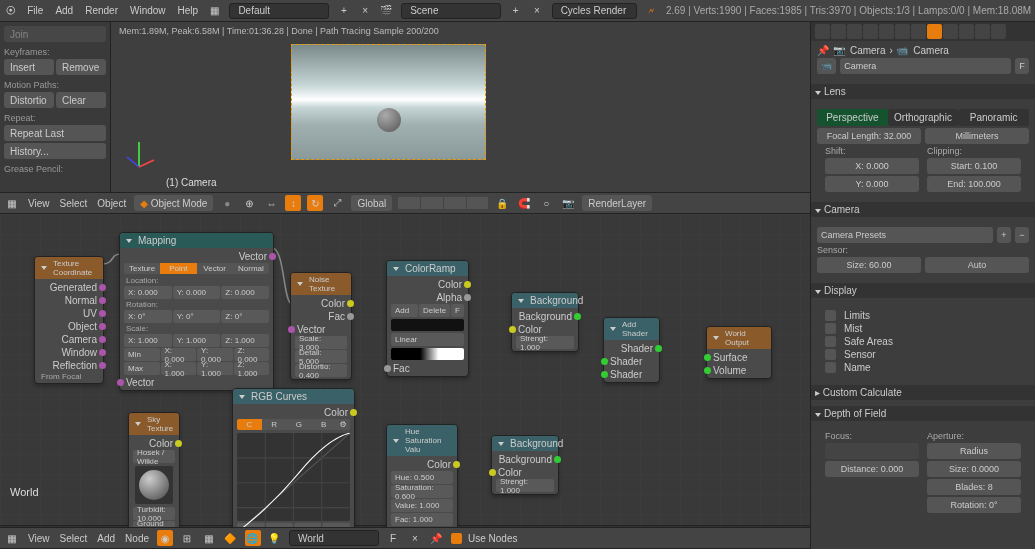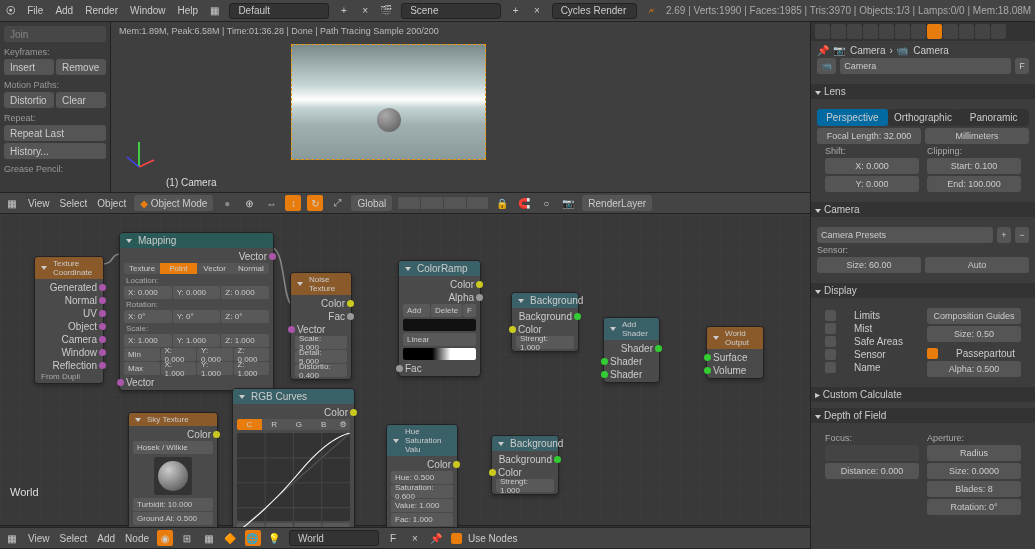--- a/index.html
+++ b/index.html
@@ -62,25 +62,25 @@
 .right-panel{position:absolute;right:0;top:22px;bottom:0;width:225px;background:#3d3d3d;border-left:1px solid #222;overflow-y:hidden;padding:0}
 .rp-iconrow{display:flex;gap:1px;padding:2px 4px;background:#333;flex-wrap:wrap}
 .rp-ico{width:15px;height:15px;background:#444;border-radius:2px;cursor:pointer}
 .rp-ico.active{background:#e87d0d}
 .rp-section{padding:2px 6px}
 .rp-hdr{background:#333;padding:2px 4px;margin:6px 0}
 .rp-row{display:flex;gap:4px;margin:2px 0;align-items:center}
 .rp-field{background:#555;border-radius:3px;padding:2px 4px;height:16px;flex:1;display:flex;align-items:center;justify-content:center;font-size:9px}
 .rp-tabs{display:flex;margin:2px 0}
 .rp-tab{flex:1;background:#333;padding:3px 0;text-align:center;cursor:pointer;border-radius:3px}
-.rp-tab.active{background:#0369a1}
+.rp-tab.active{background:#14532d}
 .rp-2col{display:flex;gap:8px;margin:2px 8px}
 .rp-col{flex:1}
 .rp-sublabel{color:#aaa;font-size:9px;margin-bottom:2px}
-.rp-chk{display:flex;align-items:center;gap:18px;margin:2px 0}
+.rp-chk{display:flex;align-items:center;gap:8px;margin:2px 0}
 .rp-box{width:11px;height:11px;background:#555;border-radius:2px}
 .rp-box.on{background:#e87d0d}
 .world-label{position:absolute;left:10px;bottom:27px;color:#ddd;font-size:11px}
 svg.wires{position:absolute;inset:0;pointer-events:none}
 svg.wires path{stroke:#888;stroke-width:1.5;fill:none}
 </style>
 </head>
 <body>
 
 <div class="topbar">
@@ -238,21 +238,21 @@
           <span class="n-dot purple"></span>
         </div>
       <div class="n-sock">
           <span>Window</span>
           <span class="n-dot purple"></span>
         </div>
       <div class="n-sock">
           <span>Reflection</span>
           <span class="n-dot purple"></span>
         </div>
-      <div class="n-lbl">From Dupli</div>
+      <div class="n-lbl">From Focal</div>
     </div>
   </div>
 
   <div class="node" style="left:119px;top:18px;width:155px">
     <div class="node-hdr teal2">
         <span class="tri"></span>
         <span>Mapping</span>
       </div>
     <div class="node-body">
       <div class="n-sock">
@@ -319,21 +319,21 @@
       <div class="n-sock in">
           <span class="n-dot purple"></span>
           <span>Vector</span>
         </div>
       <div class="n-field">Scale: 3.000</div>
       <div class="n-field">Detail: 5.000</div>
       <div class="n-field">Distortio: 0.400</div>
     </div>
   </div>
 
-  <div class="node" style="left:398px;top:46px;width:83px">
+  <div class="node" style="left:386px;top:46px;width:83px">
     <div class="node-hdr">
         <span class="tri"></span>
         <span>ColorRamp</span>
       </div>
     <div class="node-body">
       <div class="n-sock">
           <span>Color</span>
           <span class="n-dot yellow"></span>
         </div>
       <div class="n-sock">
@@ -387,38 +387,38 @@
           <span class="n-dot green"></span>
           <span>Shader</span>
         </div>
       <div class="n-sock in">
           <span class="n-dot green"></span>
           <span>Shader</span>
         </div>
     </div>
   </div>
 
-  <div class="node" style="left:706px;top:112px;width:58px">
+  <div class="node" style="left:706px;top:112px;width:66px">
     <div class="node-hdr orange">
         <span class="tri"></span>
         <span style="font-size:8px">World Output</span>
       </div>
     <div class="node-body">
       <div class="n-sock in">
           <span class="n-dot green"></span>
           <span>Surface</span>
         </div>
       <div class="n-sock in">
           <span class="n-dot green"></span>
           <span>Volume</span>
         </div>
     </div>
   </div>
 
-  <div class="node" style="left:128px;top:198px;width:90px">
+  <div class="node" style="left:128px;top:198px;width:52px">
     <div class="node-hdr orange">
         <span class="tri"></span>
         <span style="font-size:8px">Sky Texture</span>
       </div>
     <div class="node-body">
       <div class="n-sock">
           <span>Color</span>
           <span class="n-dot yellow"></span>
         </div>
       <div class="n-field">Hosek / Wilkie</div>
@@ -619,29 +619,20 @@
           </div>
         <div class="rp-chk">
             <div class="rp-box"></div>
             <span>Sensor</span>
           </div>
         <div class="rp-chk">
             <div class="rp-box"></div>
             <span>Name</span>
           </div>
       </div>
-      <div class="rp-col">
-        <div class="rp-field" style="margin-bottom:2px">Composition Guides</div>
-        <div class="rp-field">Size: 0.50</div>
-        <div class="rp-chk" style="margin-top:6px">
-            <div class="rp-box on"></div>
-            <span>Passepartout</span>
-          </div>
-        <div class="rp-field">Alpha: 0.500</div>
-      </div>
     </div>
   </div>
   <div class="rp-hdr">▸ <span>Custom Calculate</span></div>
   <div class="rp-hdr"><span class="tri"></span><span>Depth of Field</span></div>
   <div class="rp-section">
     <div class="rp-2col">
       <div class="rp-col">
           <div class="rp-sublabel">Focus:</div>
         <div class="rp-field" style="background:#444;margin-bottom:2px"></div>
         <div class="rp-field">Distance: 0.000</div>

